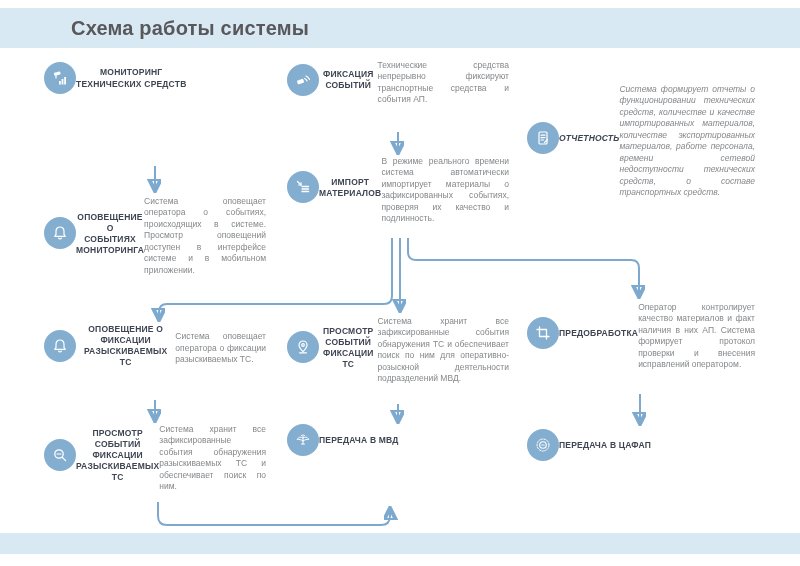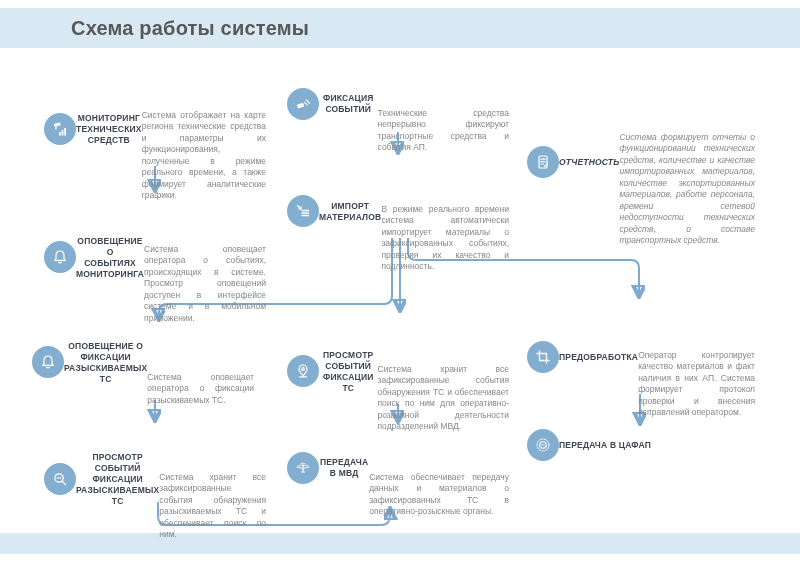--- a/index.html
+++ b/index.html
@@ -8,21 +8,21 @@
   .band{position:absolute;left:0;width:800px;background:#d9e9f4;}
   #header-band{top:8px;height:40px;display:flex;align-items:center;padding-left:24px;}
   #footer-band{top:533px;height:21px;}
   #page-title{margin-left:47px;font-size:20px;font-weight:700;color:#58585a;letter-spacing:.2px;}
   .node{position:absolute;display:flex;flex-direction:row;align-items:center;}
   .icon-circle{width:32px;height:32px;border-radius:50%;background:#84aed0;
                display:flex;align-items:center;justify-content:center;margin-bottom:6px;flex:0 0 auto;}
   .icon-circle svg{display:block;}
   .node-title{font-size:8.5px;font-weight:700;color:#3e4552;text-align:center;
               line-height:1.3;letter-spacing:.2px;white-space:pre-line;margin-bottom:5px;}
-  .node-body{font-size:8.5px;color:#85878a;text-align:justify;line-height:1.35;width:100%;margin-top:48px;}
+  .node-body{font-size:8.5px;color:#85878a;text-align:justify;line-height:1.35;width:100%;}
   #arrows{position:absolute;left:0;top:0;pointer-events:none;}
   #arrows path{fill:none;stroke:#7da9cf;stroke-width:2;}
 </style>
 </head>
 <body>
 
 <div id="stage">
 
   <div id="header-band" class="band">
     <div id="page-title">Схема работы системы</div>
@@ -55,21 +55,20 @@
         </g>
         <g fill="#fff" stroke="none">
           <rect x="8" y="12" width="1.8" height="3.5"></rect>
           <rect x="10.6" y="10" width="1.8" height="5.5"></rect>
           <rect x="13.2" y="8" width="1.8" height="7.5"></rect>
         </g>
       </svg>
     </div>
     <div class="node-title">МОНИТОРИНГ
 ТЕХНИЧЕСКИХ СРЕДСТВ</div>
-    <div class="node-body">Система отображает на карте региона технические средства и параметры их функционирования, полученные в режиме реального времени, а также  формирует аналитические графики.</div>
   </div>
 
   <div class="node" style="left:287px;top:60px;width:222px;">
     <div class="icon-circle">
       <svg width="18" height="18" viewBox="0 0 18 18">
         <g stroke="#fff" stroke-width="1.2" fill="none" stroke-linecap="round">
           <rect x="3.2" y="8.6" width="6.6" height="4" rx="1" transform="rotate(-20 6.5 10.6)" fill="#fff" stroke="none"></rect>
           <path d="M10.5,7.5 A4.5,4.5 0 0 1 13,10"></path>
           <path d="M12,5 A7.5,7.5 0 0 1 15.5,8.5"></path>
         </g>
@@ -118,21 +117,21 @@
           <path d="M8,8.5 H14.5"></path>
           <path d="M8,11 H14.5"></path>
           <path d="M8,13.5 H14.5"></path>
         </g>
       </svg>
     </div>
     <div class="node-title">ИМПОРТ МАТЕРИАЛОВ</div>
     <div class="node-body">В режиме реального времени система автоматически импортирует материалы о зафиксированных событиях, проверяя их качество и подлинность.</div>
   </div>
 
-  <div class="node" style="left:32px;top:324px;width:222px;">
+  <div class="node" style="left:44px;top:324px;width:222px;gap:8px;">
     <div class="icon-circle">
       <svg width="18" height="18" viewBox="0 0 18 18">
         <g stroke="#fff" stroke-width="1.2" fill="none" stroke-linecap="round" stroke-linejoin="round">
           <path d="M9,3 C6.4,3 5,4.9 5,7.2 V10.4 L3.8,12.4 H14.2 L13,10.4 V7.2 C13,4.9 11.6,3 9,3 Z"></path>
           <path d="M7.6,14 A1.5,1.5 0 0 0 10.4,14"></path>
         </g>
       </svg>
     </div>
     <div class="node-title">ОПОВЕЩЕНИЕ О ФИКСАЦИИ
 РАЗЫСКИВАЕМЫХ ТС</div>
@@ -188,21 +187,20 @@
         <g stroke="#fff" stroke-width="1" fill="none" stroke-linecap="round">
           <path d="M9,5.5 V13"></path>
           <path d="M9,7 C6.5,5.5 4.5,6 3.2,8.5 C5.2,8.2 7,8.6 9,10"></path>
           <path d="M9,7 C11.5,5.5 13.5,6 14.8,8.5 C12.8,8.2 11,8.6 9,10"></path>
           <path d="M7.2,4.6 C8,3.8 10,3.8 10.8,4.6" stroke-width="0.9"></path>
           <path d="M7.5,13 H10.5" stroke-width="0.9"></path>
         </g>
       </svg>
     </div>
     <div class="node-title">ПЕРЕДАЧА В МВД</div>
-    <div class="node-body">Система обеспечивает передачу данных и материалов о зафиксированных ТС в оперативно-розыскные органы.</div>
   </div>
 
   <div class="node" style="left:527px;top:429px;width:228px;">
     <div class="icon-circle">
       <svg width="18" height="18" viewBox="0 0 18 18">
         <g stroke="#fff" fill="none" stroke-linecap="round">
           <circle cx="9" cy="9" r="6" stroke-width="1" stroke-dasharray="1.6,1.3"></circle>
           <circle cx="9" cy="9" r="3.3" stroke-width="1.1"></circle>
           <path d="M7.6,9 H10.4" stroke-width="0.9"></path>
         </g>

